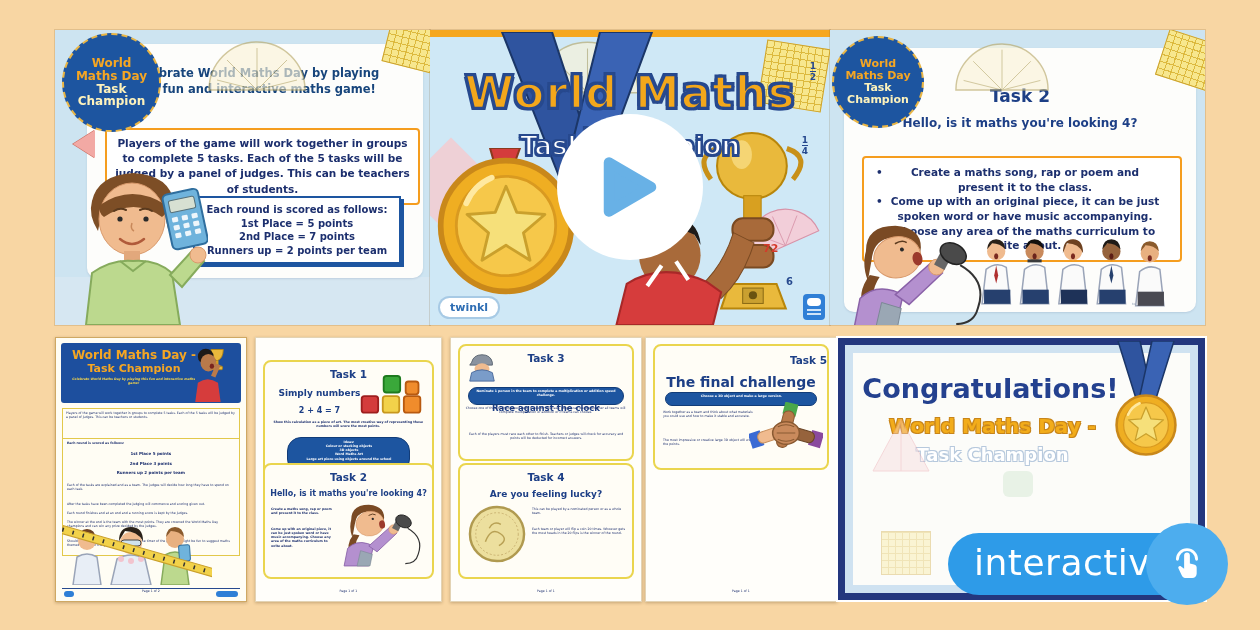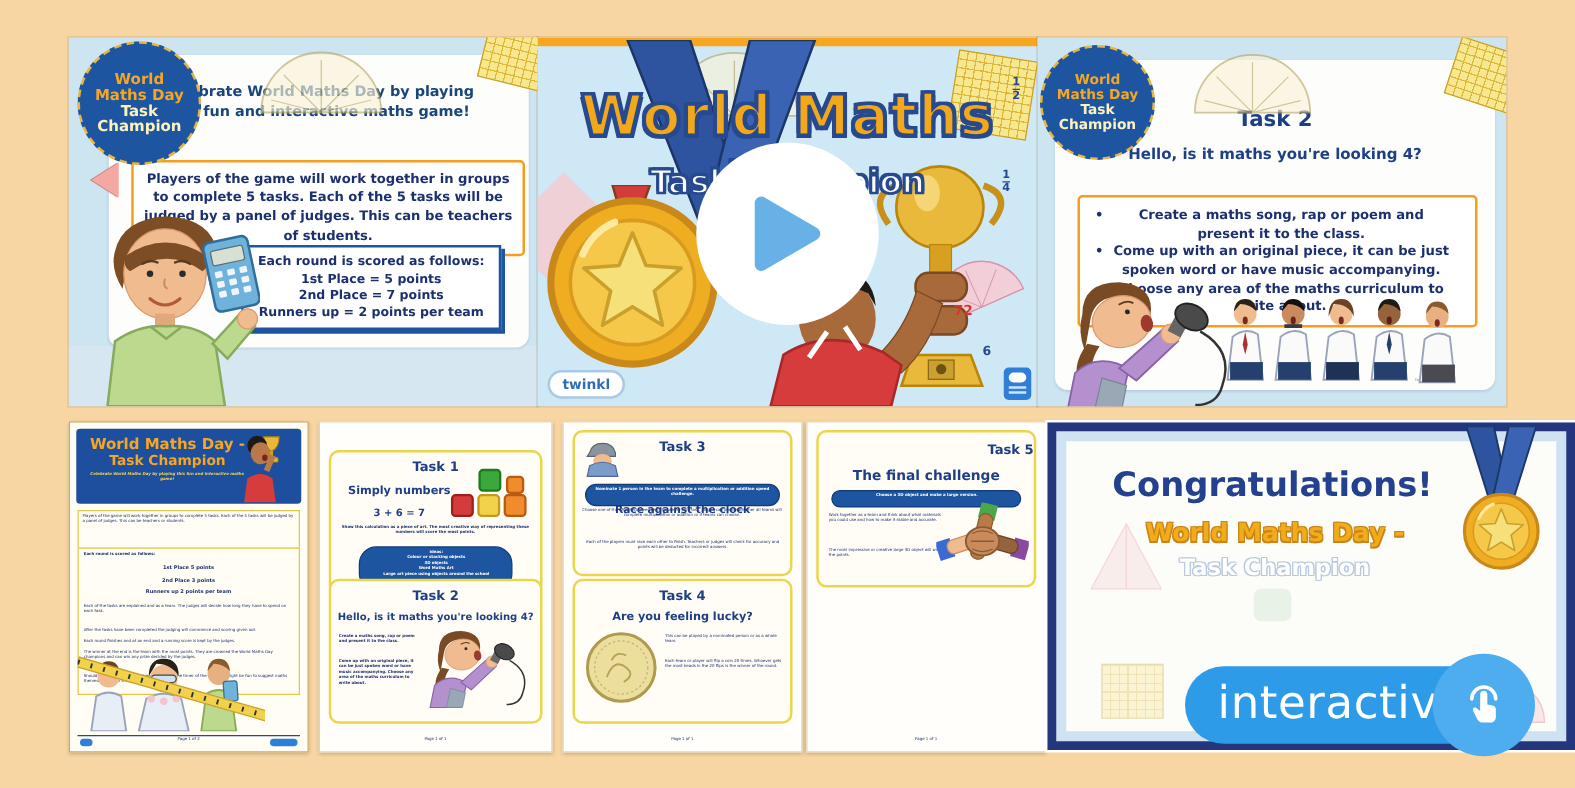--- a/index.html
+++ b/index.html
@@ -59,21 +59,21 @@
   .card{position:absolute;left:7px;right:7px;border:2px solid #ead54e;border-radius:8px;background:#fffdf6;overflow:hidden;}
   .card-title{position:absolute;left:0;right:0;font-size:10.5px;font-weight:bold;color:#1d3f86;text-align:center;}
   .card-sub{position:absolute;font-weight:bold;color:#1d3f86;text-align:center;}
   .pill-navy{position:absolute;background:#1d55a0;border:1.5px solid #123c78;border-radius:14px;color:#fff;overflow:hidden;}
   
   .s58c{font-size:7px;line-height:1.3;transform:scale(.58);transform-origin:top center;width:172.4%;margin-left:-36.2%;text-align:center;color:#1c2f6e;}
   .s45c{font-size:7px;line-height:1.35;transform:scale(.45);transform-origin:top center;width:222%;margin-left:-61%;text-align:center;color:#1c2f6e;}
   .s45l{font-size:7px;line-height:1.35;transform:scale(.45);transform-origin:top left;width:222%;text-align:left;color:#1c2f6e;}
   .gap{height:3px;}
   
-  .congrats{position:absolute;left:838px;top:338px;width:422px;height:262px;background:#cfe2f1;
+  .congrats{position:absolute;left:838px;top:338px;width:367px;height:262px;background:#cfe2f1;
             border:7px solid #24377e;box-shadow:0 0 0 2px #fff;box-sizing:border-box;}
   .congrats-panel{position:absolute;inset:8px;background:#fcfcf9;overflow:hidden;}
   .cg-title{font-size:27px;font-weight:bold;color:#24418f;text-align:center;padding-right:62px;margin-top:20px;}
   .cg-l1{font-size:20px;font-weight:bold;color:#f2ac1a;text-align:center;padding-right:58px;margin-top:10px;
          text-shadow:1px 1px 0 #c8851a,-1px 1px 0 #c8851a,1px -1px 0 #c8851a,-1px -1px 0 #c8851a;}
   .cg-l2{font-size:18px;font-weight:bold;color:#fff;text-align:center;padding-right:58px;margin-top:6px;
          text-shadow:1px 1px 0 #b7c9dd,-1px 1px 0 #b7c9dd,1px -1px 0 #b7c9dd,-1px -1px 0 #b7c9dd;}
   .cg-l3{font-size:20px;font-weight:bold;color:#24418f;text-align:center;padding-right:40px;margin-top:28px;}
   
   .ipill{position:absolute;left:948px;top:533px;width:258px;height:62px;background:#2e9be8;border-radius:31px;z-index:20;}
@@ -397,21 +397,21 @@
     <div class="card" style="top:6px;height:113px;margin-top:16px;">
       <div class="card-title" style="top:6px;">Task 1</div>
       <svg class="abs" style="right:8px;top:12px;width:66px;height:48px;" viewBox="0 0 72 52">
         <rect x="28" y="2" width="18" height="18" rx="3" fill="#3aa83a" stroke="#1e7a1e" stroke-width="2"></rect>
         <rect x="52" y="8" width="14" height="14" rx="3" fill="#f08c2c" stroke="#b85a10" stroke-width="2"></rect>
         <rect x="4" y="24" width="18" height="18" rx="3" fill="#d43c3c" stroke="#9e1e1e" stroke-width="2"></rect>
         <rect x="27" y="24" width="18" height="18" rx="3" fill="#f2d24a" stroke="#c8981e" stroke-width="2"></rect>
         <rect x="50" y="24" width="18" height="18" rx="3" fill="#f08c2c" stroke="#b85a10" stroke-width="2"></rect>
       </svg>
       <div class="card-sub" style="left:6px;width:58%;top:26px;font-size:9px;">Simply numbers</div>
-      <div class="card-sub" style="left:6px;width:58%;top:44px;font-size:8px;">3 + 6 = 7</div>
+      <div class="card-sub" style="left:6px;width:58%;top:44px;font-size:8px;">2 + 4 = 7</div>
       <div class="abs" style="left:5px;right:5px;top:58px;">
           <div class="s45c bold">Show this calculation as a piece of art. The most creative way of representing these numbers will score the most points.</div>
         </div>
       <div class="pill-navy" style="left:13%;right:13%;top:75px;height:32px;padding-top:2px;">
         <div class="s45c bold" style="color:#fff;">
           <div>Ideas:</div>
           <div>Colour or stacking objects</div>
           <div>3D objects</div>
           <div>Word Maths Art</div>
           <div>Large art piece using objects around the school</div>
@@ -471,21 +471,21 @@
         </div>
     </div>
     <div class="footer-tiny">
         <div class="s45c">Page 1 of 1</div>
       </div>
   </div>
 
   <div class="page p4">
     <div class="card" style="top:6px;height:122px;">
       <div class="card-title" style="top:8px;text-align:right;">Task 5</div>
-      <div class="card-sub" style="left:0;right:0;top:28px;font-size:11px;">The final challenge</div>
+      <div class="card-sub" style="left:0;right:0;top:28px;font-size:14px;">The final challenge</div>
       <div class="pill-navy" style="left:10px;right:10px;top:46px;height:11px;padding-top:1px;">
         <div class="s45c bold" style="color:#fff;">Choose a 3D object and make a large version.</div>
       </div>
       <div class="abs" style="left:8px;width:92px;top:64px;">
           <div class="s45l">Work together as a team and think about what materials you could use and how to make it stable and accurate.</div>
         </div>
       <div class="abs" style="left:8px;width:92px;top:92px;">
           <div class="s45l">The most impressive or creative large 3D object will win the points.</div>
         </div>
       <svg class="abs" style="right:4px;top:56px;width:74px;height:62px;" viewBox="0 0 72 60">

